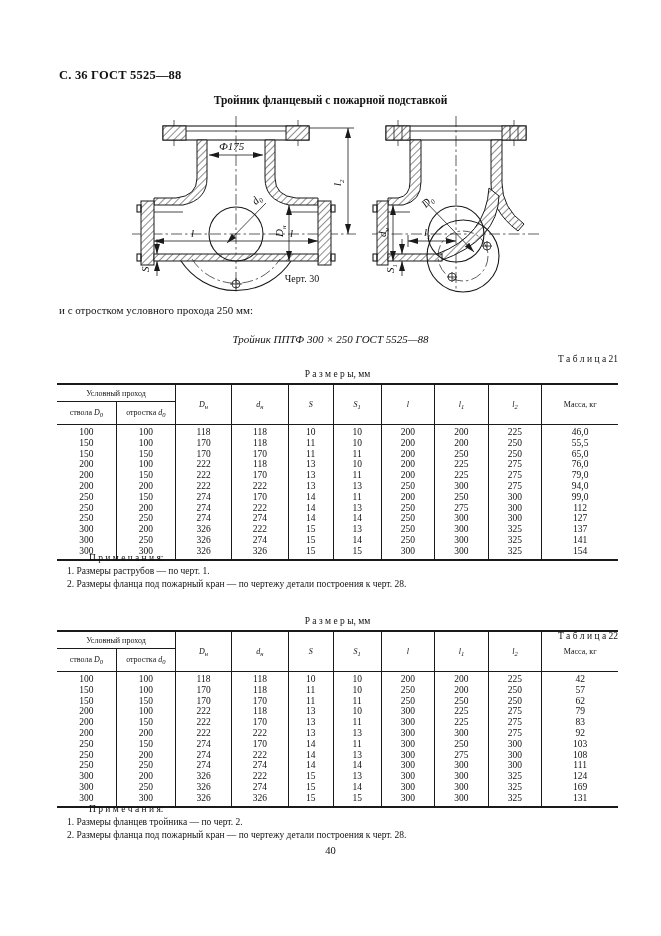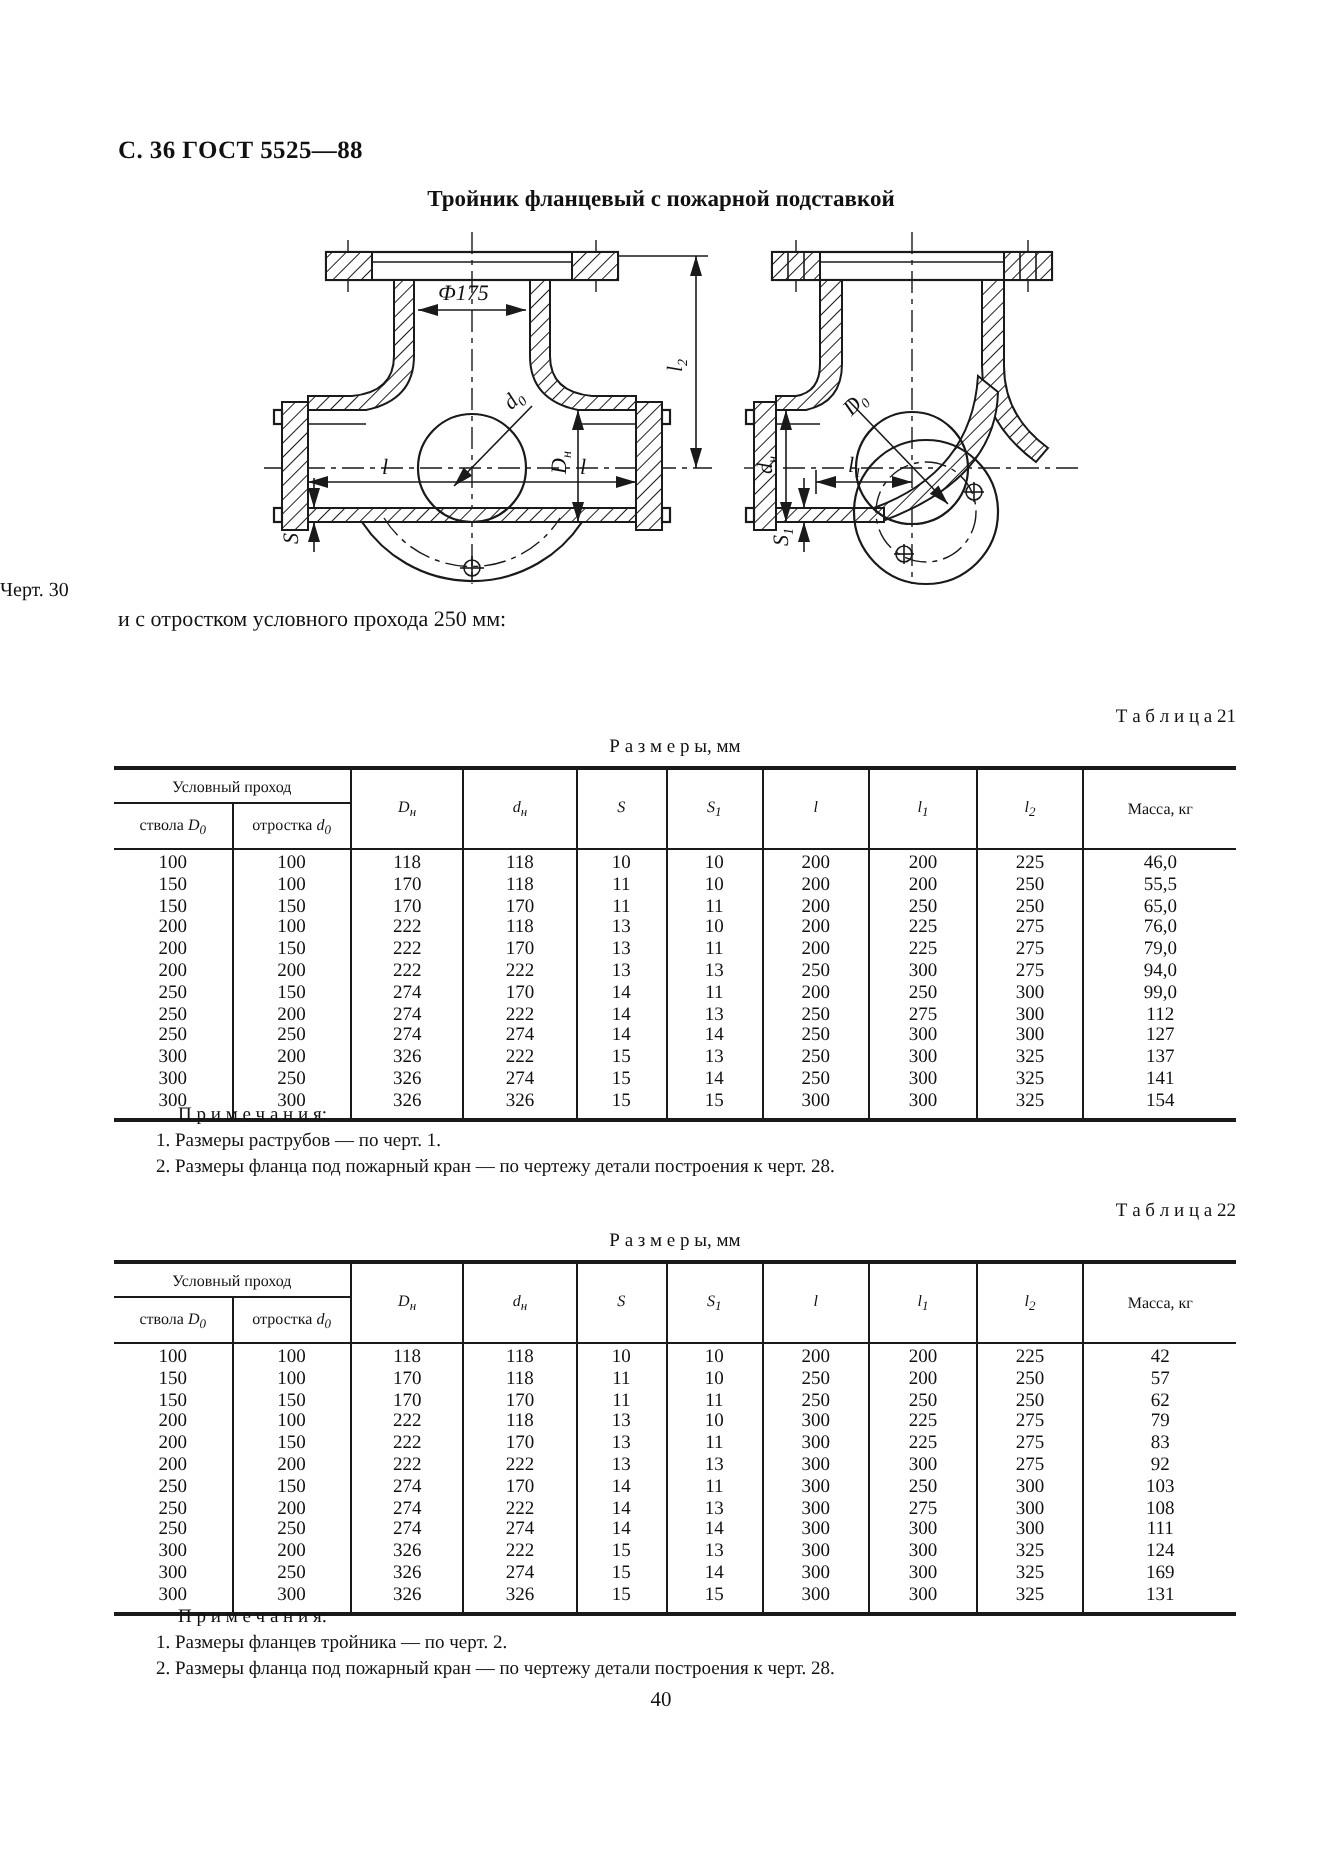--- a/index.html
+++ b/index.html
@@ -1,21 +1,21 @@
 <!DOCTYPE html>
 <html><head>
 <meta charset="utf-8">
 <style>
   html,body{margin:0;padding:0;background:#fff;}
   .page{position:relative;width:661px;height:936px;background:#ffffff;overflow:hidden;
         font-family:"Liberation Serif",serif;color:#111;}
   .abs{position:absolute;}
   .doc-header{left:59px;top:68px;font-size:12.5px;font-weight:bold;letter-spacing:.2px;}
   .fig-title{left:0;top:94px;width:661px;text-align:center;font-size:11.5px;font-weight:bold;}
-  .fig-caption{left:0;top:290px;width:604px;text-align:left;font-size:10px;}
+  .fig-caption{left:0;top:273px;width:604px;text-align:center;font-size:10px;}
   .desig{left:59px;top:303px;width:559px;font-size:11px;line-height:14.5px;}
   .desig .l1{text-indent:30px;}
   .desig-example{left:0;top:333px;width:661px;text-align:center;font-size:11px;font-style:italic;}
   .tbl-label{position:absolute;right:43px;font-size:9.5px;}
   .size-title{position:absolute;left:57px;width:561px;text-align:center;font-size:9.5px;}
   .gtable{position:absolute;left:57px;width:561px;border-collapse:collapse;table-layout:fixed;
           border-top:2px solid #1a1a1a;border-bottom:2px solid #1a1a1a;
           font-family:"Liberation Serif",serif;}
   .gtable thead{border-bottom:1px solid #1a1a1a;}
   .gtable th{font-weight:normal;font-size:8px;text-align:center;padding:1px 0;}
@@ -24,21 +24,21 @@
   .gtable th.group{border-bottom:1px solid #1a1a1a;height:14px;}
   .gtable tr.subrow th{height:20px;}
   .gtable td{font-size:9.5px;text-align:center;line-height:10.8px;padding:0;}
   .gtable tbody tr:first-child td{padding-top:2px;}
   .gtable tbody tr:last-child td{padding-bottom:2px;}
   .tsym{font-style:italic;}
   .tsub{font-style:italic;font-size:6.5px;vertical-align:-2px;}
   .tlabel{margin-right:2px;}
   .notes{position:absolute;left:59px;width:559px;font-size:9.5px;line-height:12.8px;}
   .notes .ntitle{text-indent:30px;}
-  .notes .nitem{margin-left:19px;}
+  .notes .nitem{margin-left:8px;}
   .page-number{left:0;top:845px;width:661px;text-align:center;font-size:10.5px;}
   
   .draw{position:absolute;left:0;top:108px;}
   .oline{fill:none;stroke:#1a1a1a;stroke-width:1.1;}
   .thin{fill:none;stroke:#1a1a1a;stroke-width:0.8;}
   .hatch{fill:url(#h);stroke:#1a1a1a;stroke-width:1;}
   .dim{stroke:#1a1a1a;stroke-width:0.8;fill:none;}
   .cl{stroke:#1a1a1a;stroke-width:0.7;stroke-dasharray:11 3 2.5 3;fill:none;}
   .dimtext{font-family:"Liberation Serif",serif;font-style:italic;font-size:11px;fill:#111;}
   .subts{font-size:7px;}
@@ -161,20 +161,21 @@
       <line class="dim" x1="402" y1="168" x2="402" y2="153" marker-end="url(#ar)"></line>
       <text class="dimtext" transform="rotate(-90 394 165)" x="394" y="165"><tspan>S</tspan><tspan class="subts" dy="2.5">1</tspan></text>
     </g>
   </svg>
 
   <div class="abs fig-caption">Черт. 30</div>
 
   <div class="abs desig">
     <div>и с отростком условного прохода 250 мм:</div>
   </div>
+  <div class="abs desig-example">Тройник ППТФ 300 × 250 ГОСТ 5525—88</div>
 
   <div class="tbl-label" style="top:354px;">Т а б л и ц а  21</div>
   <div class="size-title" style="top:369px;">Р а з м е р ы,   мм</div>
   <table class="gtable" style="top:383px;">
     <colgroup>
       <col style="width:10.5%">
         <col style="width:10.5%">
         <col style="width:10%">
         <col style="width:10%">
       <col style="width:8%">
@@ -347,21 +348,21 @@
           <td>154</td>
         </tr>
       </tbody>
   </table>
   <div class="notes" style="top:552px;">
     <div class="ntitle">П р и м е ч а н и я:</div>
     <div class="nitem">1. Размеры раструбов — по черт. 1.</div>
     <div class="nitem">2. Размеры фланца под пожарный кран — по чертежу детали построения к черт. 28.</div>
   </div>
 
-  <div class="tbl-label" style="top:601px;">Т а б л и ц а  22</div>
+  <div class="tbl-label" style="top:631px;">Т а б л и ц а  22</div>
   <div class="size-title" style="top:616px;">Р а з м е р ы,   мм</div>
   <table class="gtable" style="top:630px;">
     <colgroup>
       <col style="width:10.5%">
         <col style="width:10.5%">
         <col style="width:10%">
         <col style="width:10%">
       <col style="width:8%">
         <col style="width:8.5%">
         <col style="width:9.5%">

